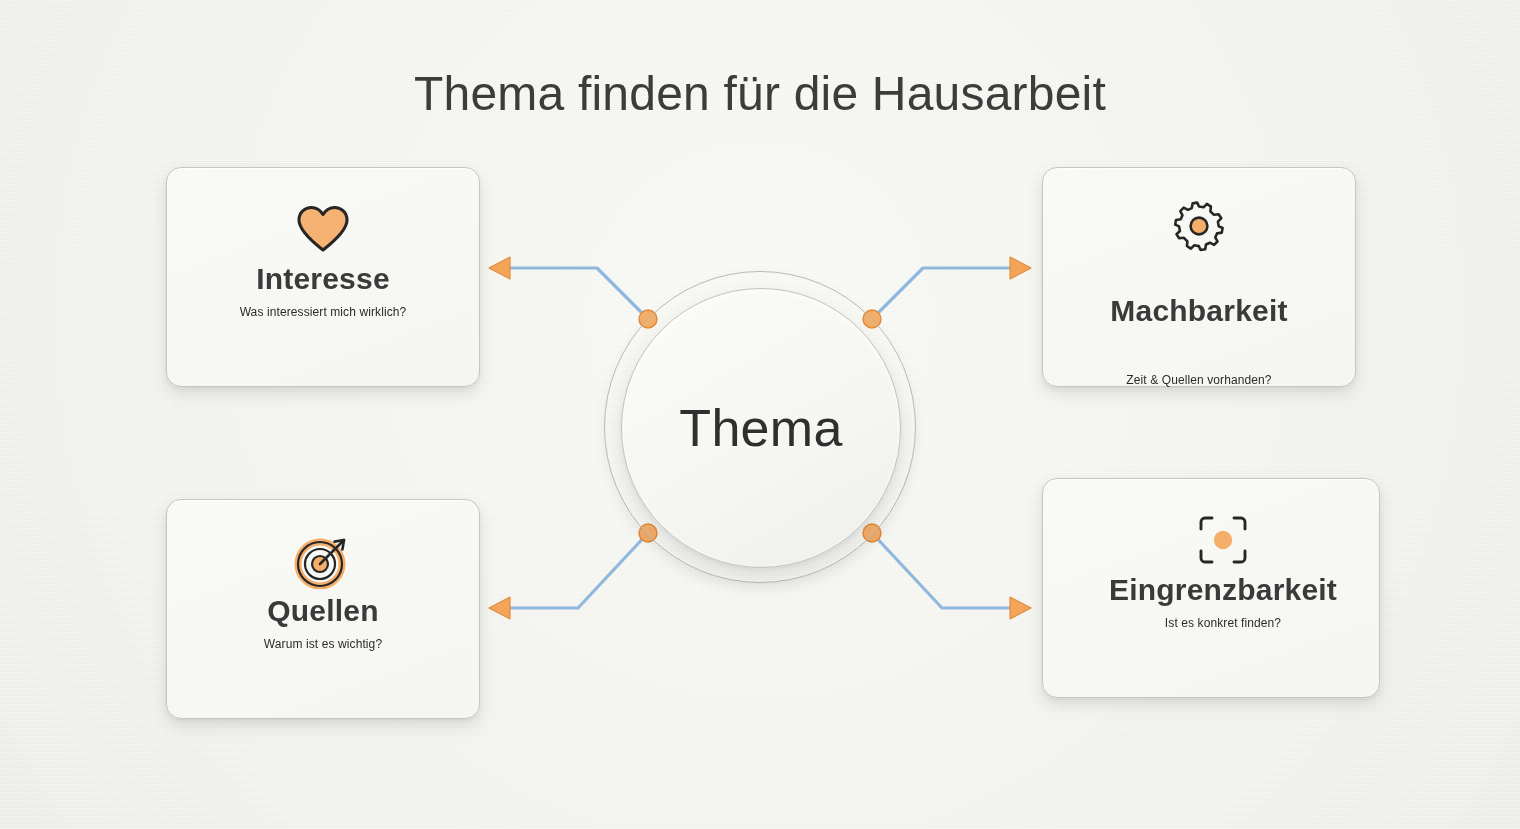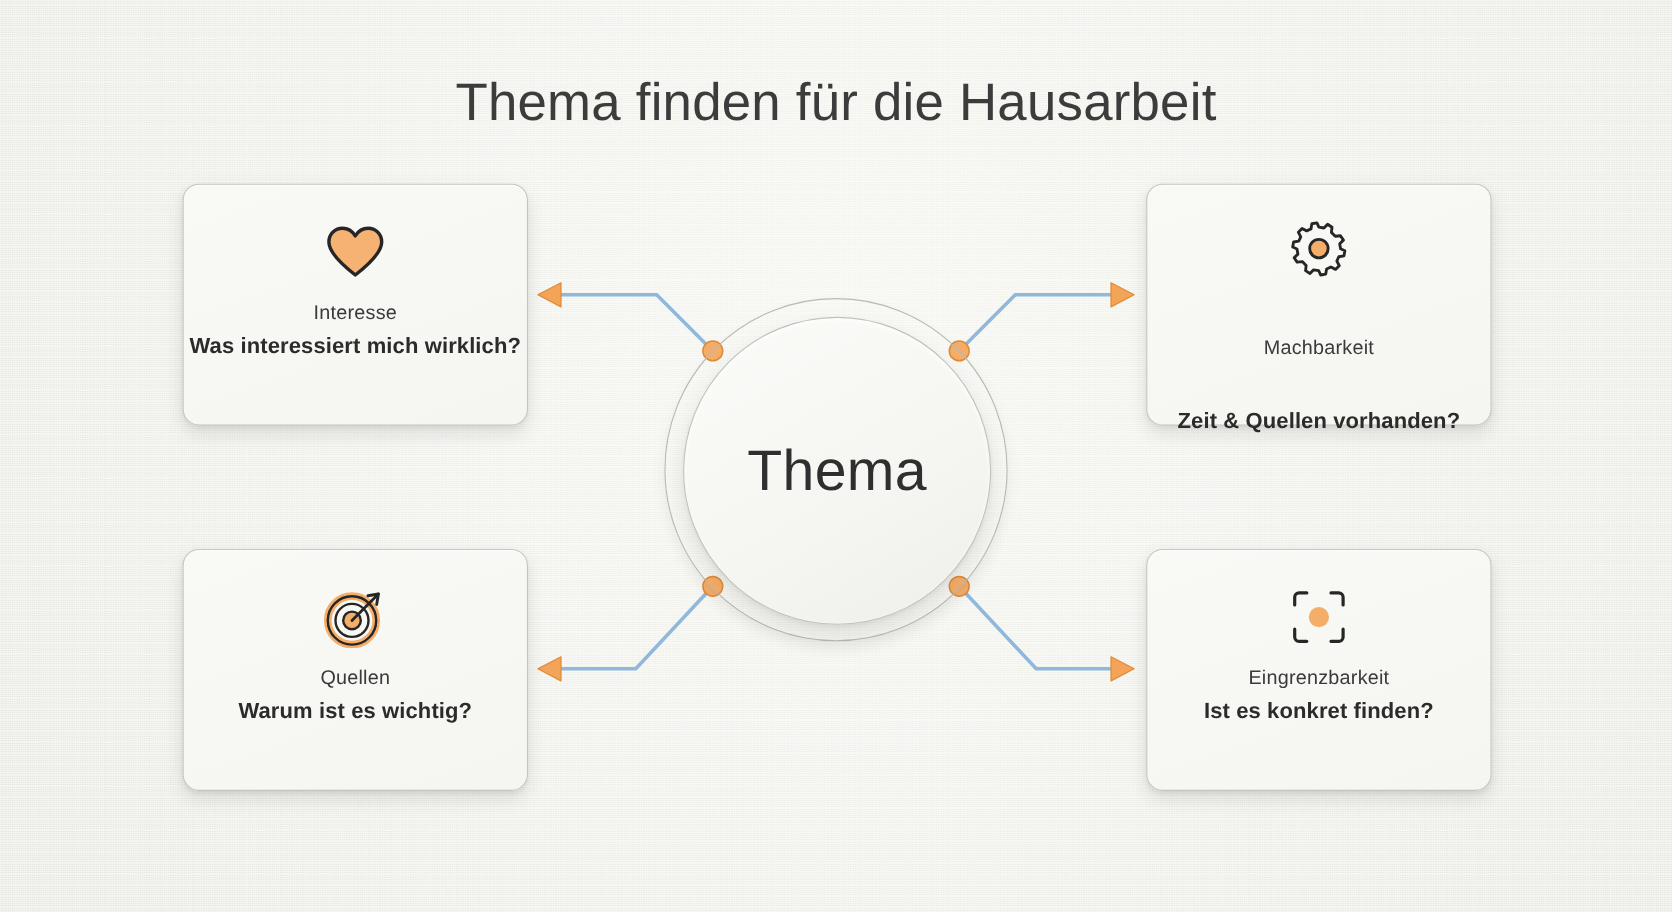--- a/index.html
+++ b/index.html
@@ -113,40 +113,40 @@
     align-items: center;
   }
   .card-icon {
     margin-top: 32px;
     height: 58px;
     display: flex;
     align-items: center;
     justify-content: center;
   }
   .card-title {
-    margin-top: 16px;
-    font-size: 18px;
-    font-weight: 400;
+    margin-top: 4px;
+    font-size: 30px;
+    font-weight: 700;
     color: #3a3a3a;
     letter-spacing: .2px;
     white-space: nowrap;
   }
   .card-sub {
     margin-top: 9px;
-    font-size: 20px;
-    font-weight: 700;
+    font-size: 12px;
+    font-weight: 400;
     color: #2b2b2b;
     letter-spacing: .1px;
     white-space: nowrap;
   }
 
   #card-interesse      { left: 166px;  top: 167px; }
   #card-machbarkeit    { left: 1042px; top: 167px; gap: 36px; }
   #card-relevanz       { left: 166px;  top: 499px; }
-  #card-eingrenzbarkeit{ left: 1042px; top: 499px; }
+  #card-eingrenzbarkeit{ left: 1042px; top: 478px; padding-left: 24px; }
 </style>
 </head>
 <body>
 
 <div id="canvas">
 
   <div id="noise"></div>
 
   <div id="title">Thema finden für die Hausarbeit</div>
 

